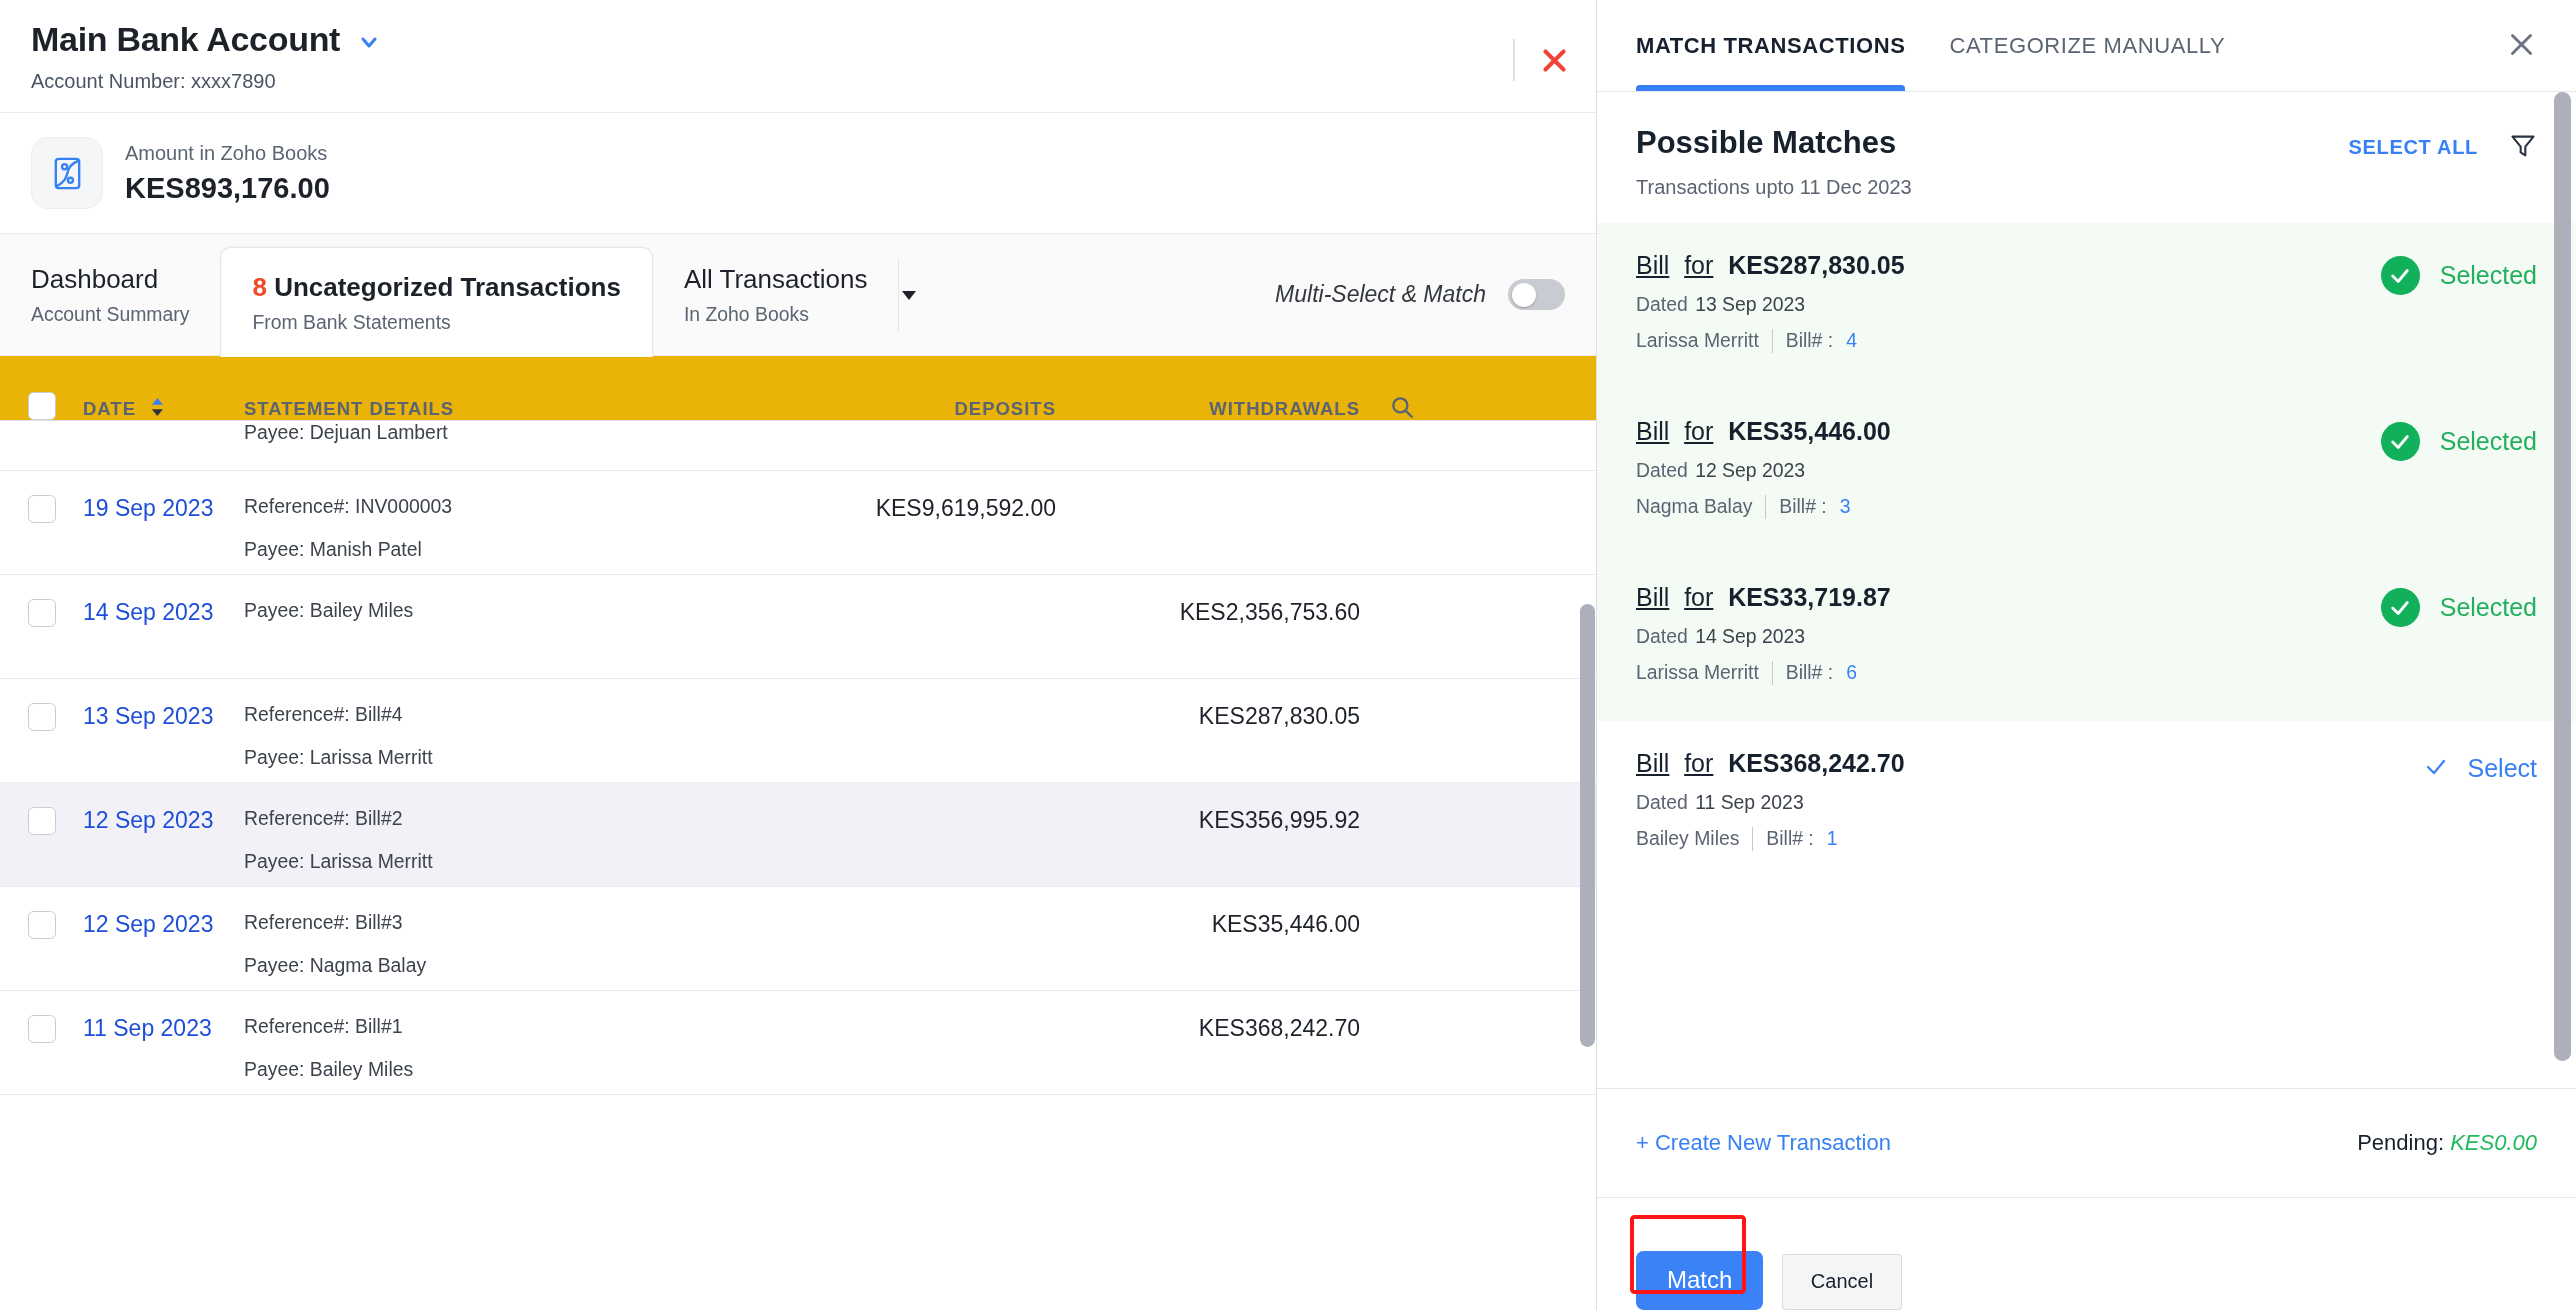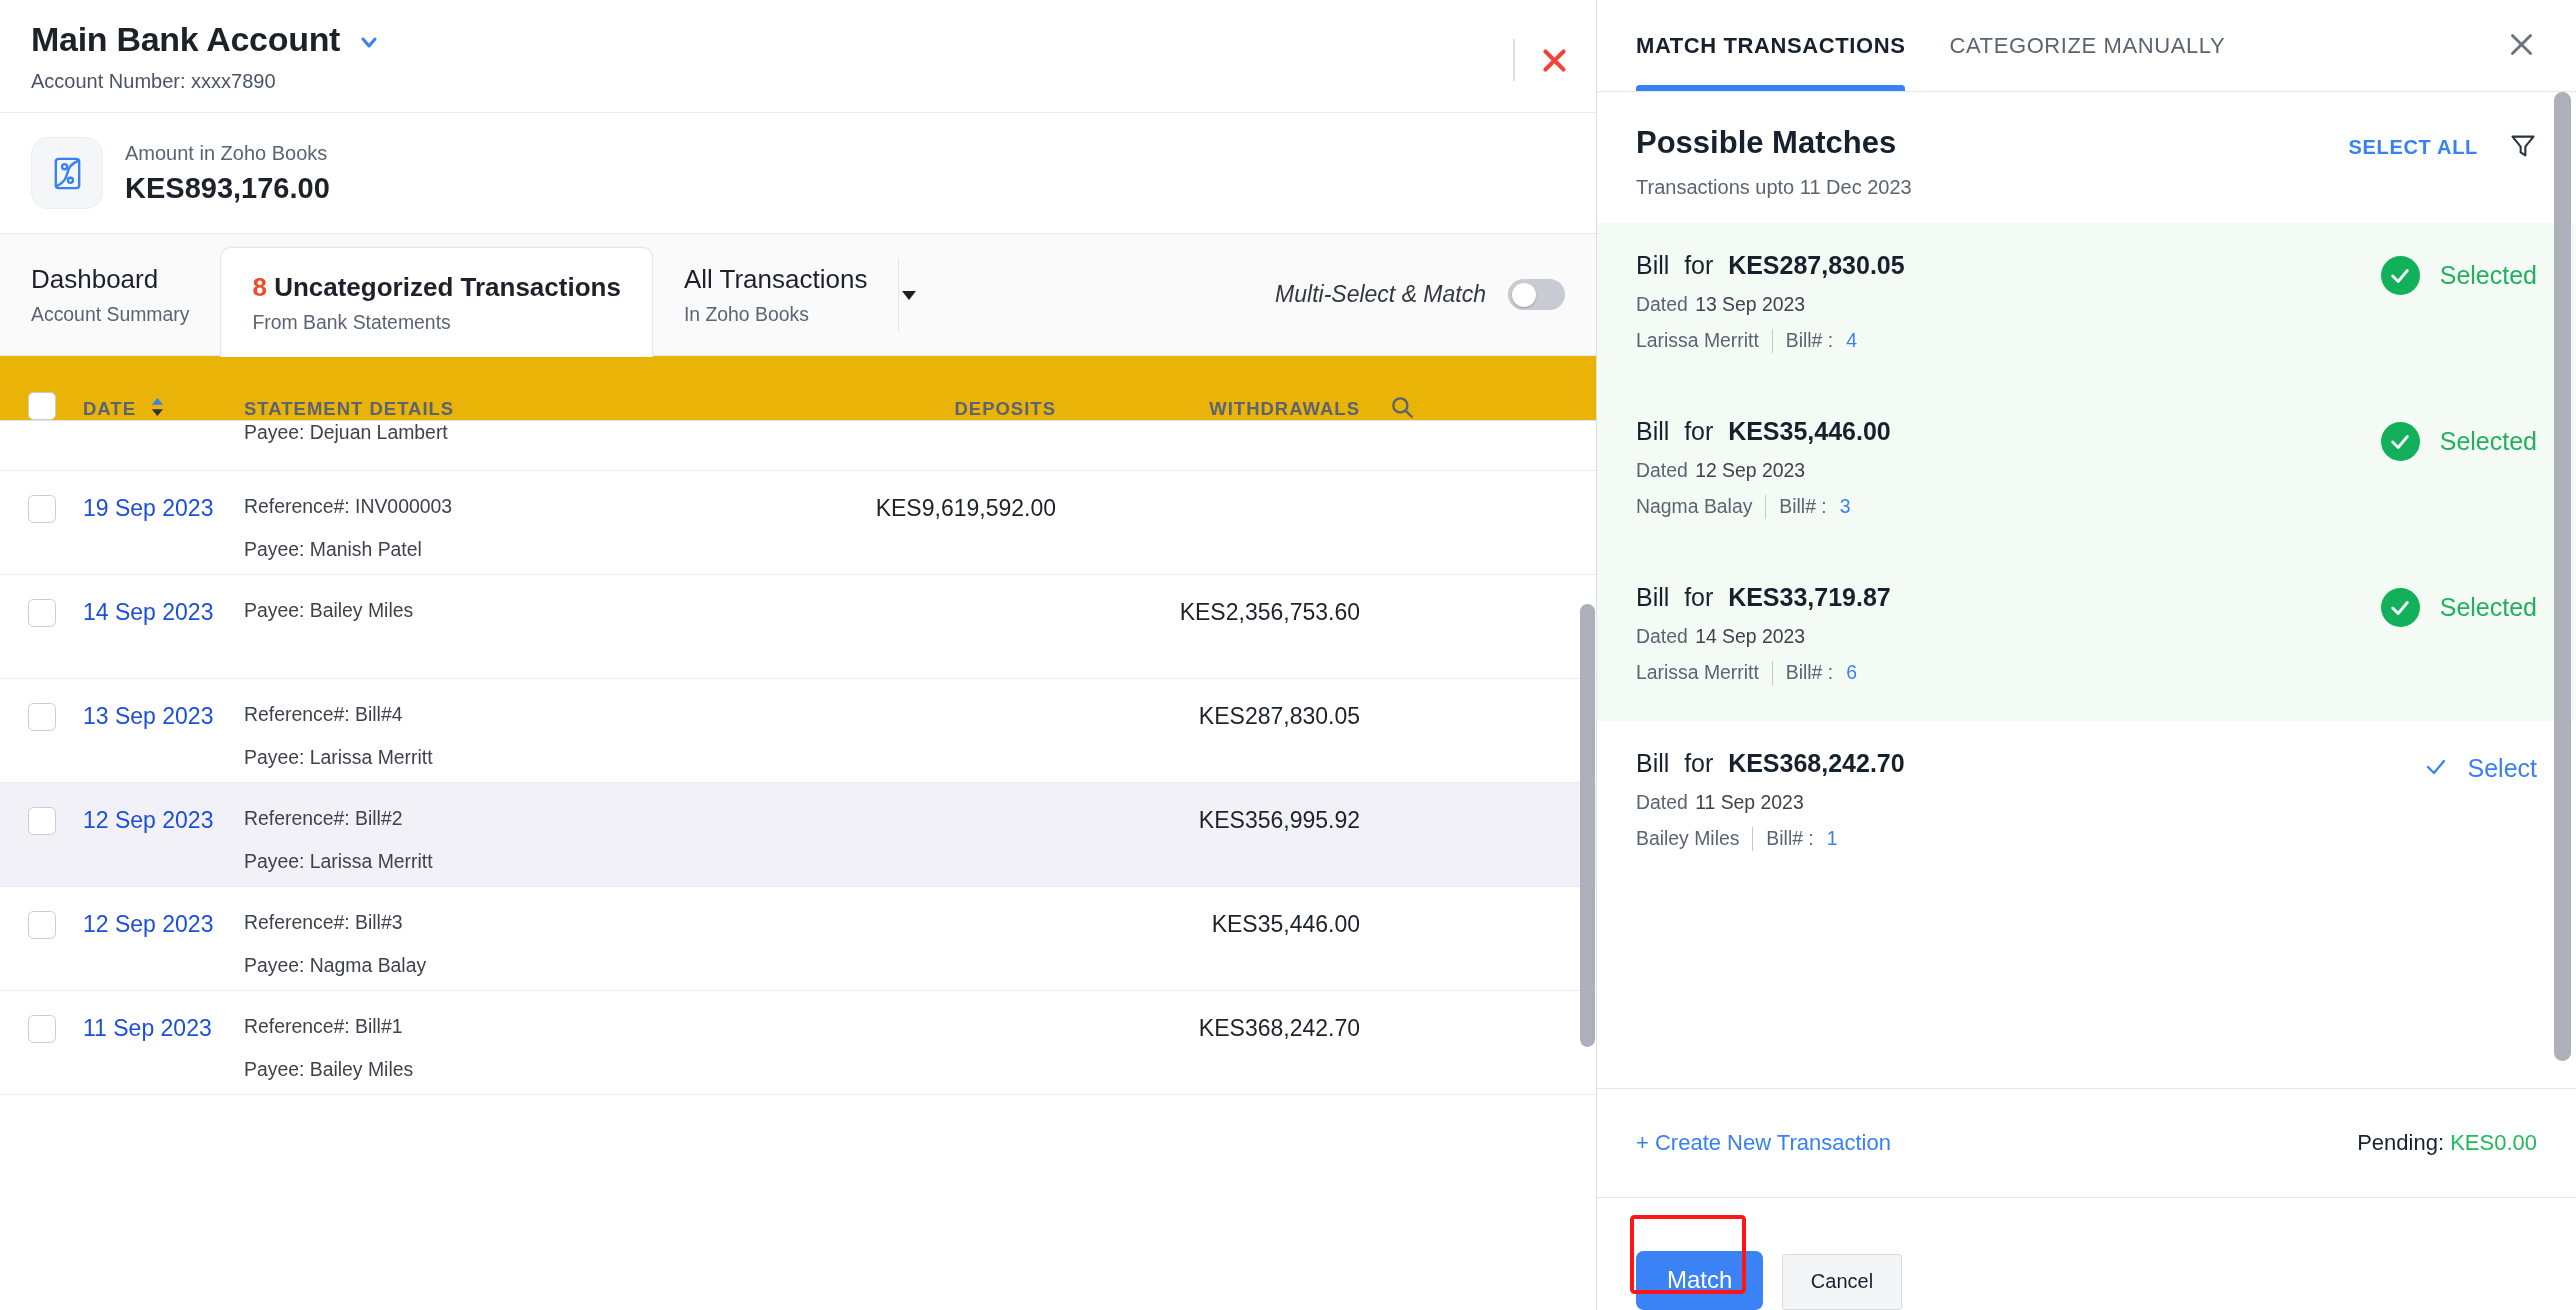--- a/index.html
+++ b/index.html
@@ -147,21 +147,21 @@
   .pm-actions { margin-left: auto; display: flex; align-items: center; gap: 31px; padding-top: 7.4px; }
   .select-all { font-size: 20px; color: #3780f5; letter-spacing: 0.7px; cursor: pointer; font-weight: bold; }
   .filter-ic { cursor: pointer; }
 
   .match-list { margin-top: 24px; }
   .match-item {
     padding: 28px 39px 31px 39px; display: flex; align-items: flex-start;
     background: #ffffff; cursor: pointer; min-height: 166px;
   }
   .match-item.is-selected { background: #f4fbf4; }
-  .mi-type { font-size: 25px; color: #17212e; }
+  .mi-type { font-size: 25px; color: #17212e; text-decoration: underline; }
   .mi-amount { font-size: 25px; font-weight: bold; color: #17212e; }
   .mi-line1 { display: flex; align-items: baseline; gap: 14.8px; }
   .mi-dated { font-size: 19.4px; color: #5a6472; margin-top: 13px; }
   .mi-dated b { font-weight: normal; color: #3d434c; margin-left: 7.4px; }
   .mi-line3 { font-size: 19.4px; color: #5a6472; margin-top: 13px; display: flex; align-items: center; gap: 13px; }
   .mi-sep { width: 0.9px; height: 24px; background: #c4c8d0; display: inline-block; }
   .mi-billno { color: #3780f5; }
   .mi-status { margin-left: auto; display: flex; align-items: center; gap: 20px; padding-top: 5.5px; }
   .status-sel { font-size: 25px; color: #22b05f; }
   .status-unsel { font-size: 25px; color: #3780f5; }
@@ -169,21 +169,21 @@
     width: 39px; height: 39px; border-radius: 50%; background: #13b05c;
     display: flex; align-items: center; justify-content: center; flex: none;
   }
 
   .rp-footer-links {
     border-top: 0.9px solid #e4e6ea;
     height: 109px; display: flex; align-items: center; padding: 0 39px;
   }
   .create-link { font-size: 22px; color: #3780f5; cursor: pointer; }
   .pending { margin-left: auto; font-size: 22px; color: #17212e; }
-  .pending .amt { color: #1fb95c; }
+  .pending .amt { color: #1fb95c; font-style: italic; }
 
   .rp-footer-btns {
     border-top: 0.9px solid #e4e6ea;
     height: 113px; display: flex; align-items: flex-end; padding: 0 39px; gap: 18.5px;
     position: relative;
   }
   .btn-match {
     background: #3b82f6; color: #ffffff; font-size: 24px;
     padding: 15.7px 31px; border: none; border-radius: 7.4px; cursor: pointer;
     font-family: "Liberation Sans", sans-serif;

